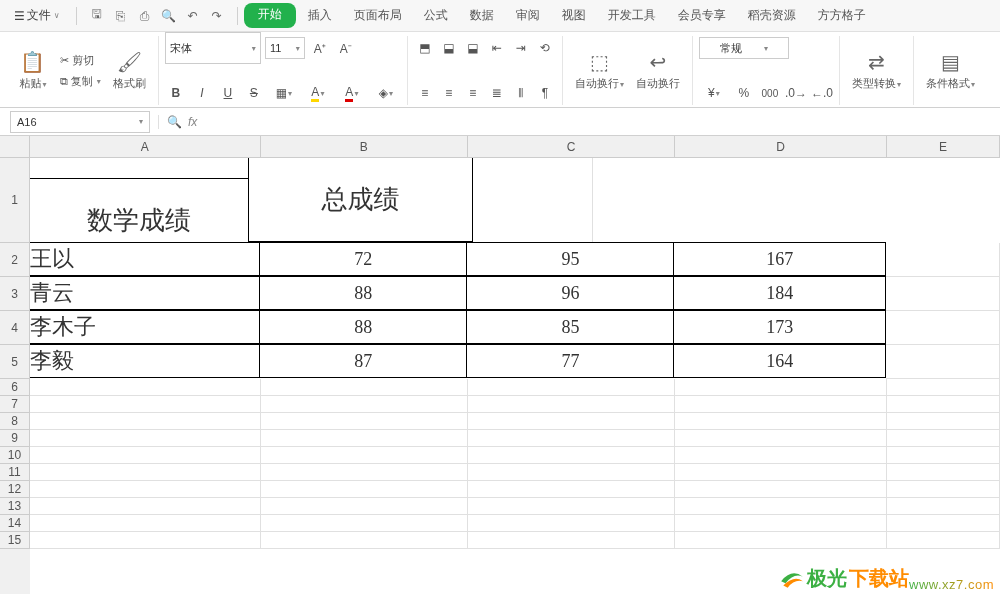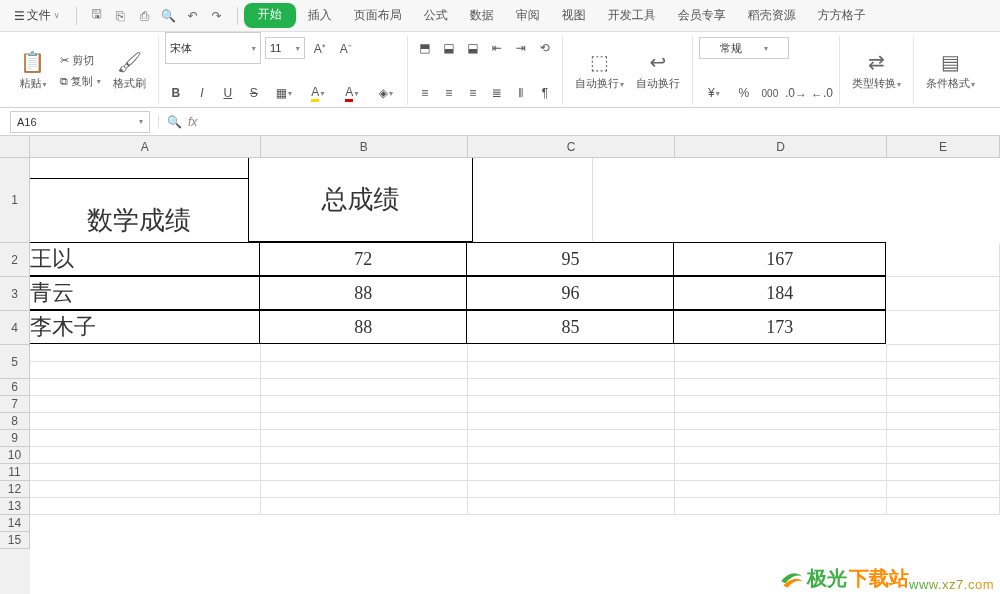--- a/index.html
+++ b/index.html
@@ -273,20 +273,27 @@
         <div class="g-cell data-cell num-cell" style="width: 225px; height: 34px;">184</div>
         <div class="g-cell " style="width: 120px; height: 34px;"></div>
       </div>
       <div class="g-row" style="height: 34px;">
         <div class="g-cell data-cell name-cell" style="width: 245px; height: 34px;">李木子</div>
         <div class="g-cell data-cell num-cell" style="width: 220px; height: 34px;">88</div>
         <div class="g-cell data-cell num-cell" style="width: 220px; height: 34px;">85</div>
         <div class="g-cell data-cell num-cell" style="width: 225px; height: 34px;">173</div>
         <div class="g-cell " style="width: 120px; height: 34px;"></div>
       </div>
+      <div class="g-row" style="height: 34px;">
+        <div class="g-cell data-cell name-cell" style="width: 245px; height: 34px;">李毅</div>
+        <div class="g-cell data-cell num-cell" style="width: 220px; height: 34px;">87</div>
+        <div class="g-cell data-cell num-cell" style="width: 220px; height: 34px;">77</div>
+        <div class="g-cell data-cell num-cell" style="width: 225px; height: 34px;">164</div>
+        <div class="g-cell " style="width: 120px; height: 34px;"></div>
+      </div>
       <div class="g-row" style="height: 17px;">
         <div class="g-cell " style="width: 245px; height: 17px;"></div>
         <div class="g-cell " style="width: 220px; height: 17px;"></div>
         <div class="g-cell " style="width: 220px; height: 17px;"></div>
         <div class="g-cell " style="width: 225px; height: 17px;"></div>
         <div class="g-cell " style="width: 120px; height: 17px;"></div>
       </div>
       <div class="g-row" style="height: 17px;">
         <div class="g-cell " style="width: 245px; height: 17px;"></div>
         <div class="g-cell " style="width: 220px; height: 17px;"></div>

